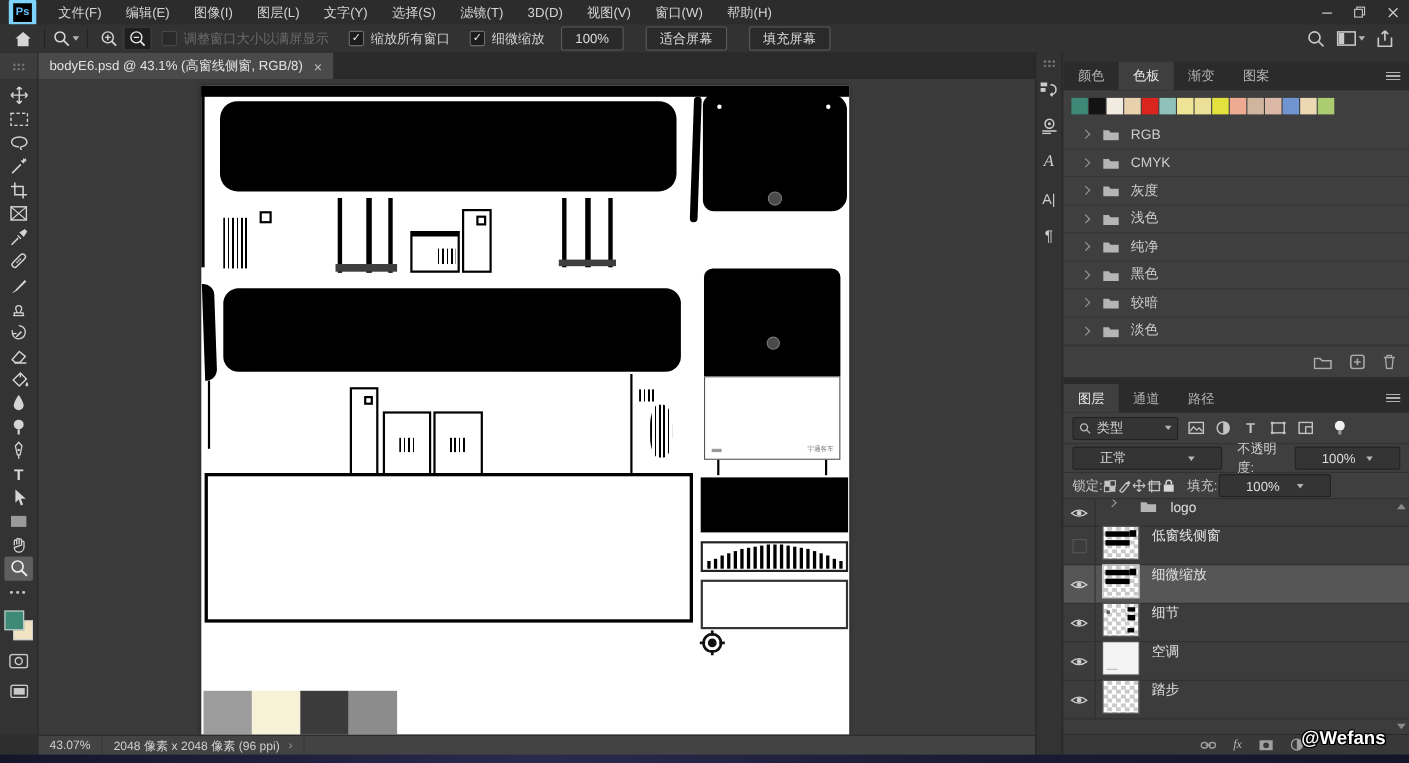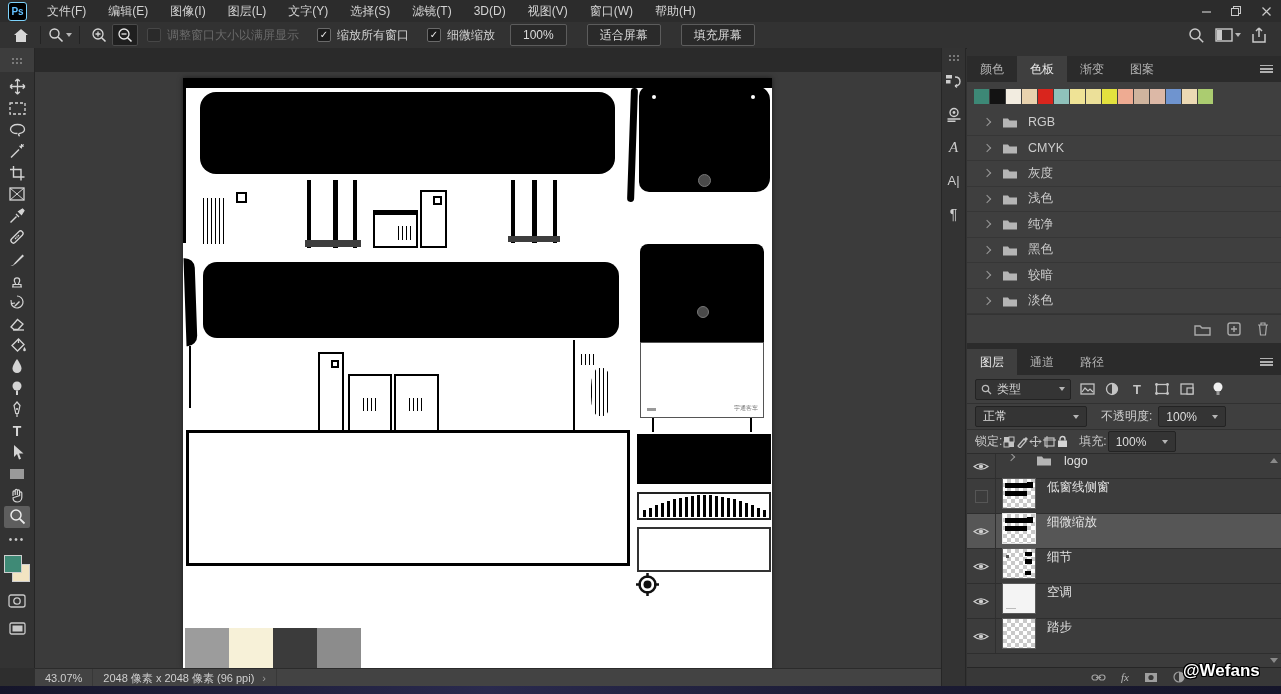--- a/index.html
+++ b/index.html
@@ -2,21 +2,21 @@
 <html><head>
 <meta charset="utf-8">
 <style>
   html,body{margin:0;padding:0;width:1281px;height:694px;overflow:hidden;background:#323232;
     font-family:"Liberation Sans","DejaVu Sans",sans-serif;font-size:12px;color:#cfcfcf;
     -webkit-font-smoothing:antialiased;user-select:none;}
   svg{display:block}
   
   #menubar{position:absolute;left:0;top:0;width:1281px;height:22px;background:#2c2c2c;
     display:flex;align-items:center;border-bottom:1px solid #232323}
-  .ps-logo{width:17px;height:17px;margin:0 9px 0 8px;background:#000000;border:1px solid #7dd3fc;
+  .ps-logo{width:17px;height:17px;margin:0 9px 0 8px;background:#000000;border:4px solid #7dd3fc;
     border-radius:3px;color:#64c1ff;font-size:10px;font-weight:bold;display:flex;align-items:center;justify-content:center}
   #menus{display:flex;gap:0}
   .menu-item{padding:0 11px;line-height:21px;color:#d4d4d4;cursor:default}
   .win-controls{margin-left:auto;display:flex}
   .win-btn{width:30px;height:21px;display:flex;align-items:center;justify-content:center;color:#c9c9c9}
   
   #optionsbar{position:absolute;left:0;top:22px;width:1281px;height:26px;background:#323232;
     border-bottom:1px solid #242424;display:flex;align-items:center}
   .ob-sep{width:1px;height:18px;background:#232323;margin:0 6px}
   .ob-icon{width:26px;height:22px;display:flex;align-items:center;justify-content:center;border-radius:2px}
@@ -79,21 +79,21 @@
   .grow{height:24.5px;display:flex;align-items:center;border-bottom:1px solid #363636;padding-left:17px}
   .gchev{width:5px;height:5px;border-right:1.5px solid #9a9a9a;border-top:1.5px solid #9a9a9a;transform:rotate(45deg);margin-right:12px}
   .glabel{margin-left:10px;color:#cccccc;font-size:12.5px}
   #swatch-footer{flex:none;height:28px;background:#3f3f3f;display:flex;align-items:center;justify-content:flex-end;gap:16px;padding-right:12px;border-top:1px solid #333}
   .pgroup-divider{flex:none;height:6px;background:#2b2b2b}
   
   #filter-row{flex:none;height:24px;display:flex;align-items:center;gap:7px;padding:2px 8px;background:#3f3f3f;border-bottom:1px solid #313131}
   .type-dd{width:84px;height:19px;background:#343434;border:1px solid #232323;border-radius:2px;display:flex;align-items:center;padding:0 5px;gap:5px;color:#d6d6d6}
   .f-ic{display:flex;align-items:center;justify-content:center;width:18px;height:18px}
   #blend-row{flex:none;height:23px;display:flex;align-items:center;gap:6px;padding:1px 8px;background:#3f3f3f;border-bottom:1px solid #313131}
-  .dd{height:19px;background:#343434;border:1px solid #232323;border-radius:2px;display:flex;align-items:center;justify-content:space-between;padding:0 7px;color:#dddddd}
+  .dd{height:19px;background:#343434;border:1px solid #232323;border-radius:2px;display:flex;align-items:center;justify-content:space-between;padding:0 24px;color:#dddddd}
   #lock-row{flex:none;height:21px;display:flex;align-items:center;gap:1px;padding:1px 8px;background:#3f3f3f;border-bottom:1px solid #2c2c2c;color:#c9c9c9}
   #layer-list{flex:1;background:#3c3c3c;position:relative;overflow:hidden}
   .lrow{display:flex;border-bottom:1px solid #2e2e2e;background:#3c3c3c}
   .lrow.selected{background:#565656}
   .eye-cell{width:28px;align-self:stretch;border-right:1px solid #2f2f2f;display:flex;align-items:center;justify-content:center;flex:none}
   .hidden-box{width:11px;height:11px;border:1px solid #565656}
   .thumb{width:32px;height:29px;margin-left:7px;position:relative;flex:none;
     background:conic-gradient(#c9c9c9 25%,#ffffff 0 50%,#c9c9c9 0 75%,#ffffff 0);background-size:8px 8px;outline:1px solid #5a5a5a}
   .thumb.selbr{outline:1px solid #e6e6e6}
   .lname{margin-left:12px;color:#e0e0e0;font-size:12.5px}
@@ -210,20 +210,24 @@
           <path d="M2 7v8h12V7" stroke="#c9c9c9" stroke-width="1.5" fill="none"></path>
         </svg>
       </div>
   </div>
 </div>
 
 <div id="tabbar">
   <div class="tab-corner">
       <div class="grip"></div>
     </div>
+  <div class="doc-tab">
+    <span>bodyE6.psd @ 43.1% (高窗线侧窗, RGB/8)</span>
+    <span class="tab-close">×</span>
+  </div>
 </div>
 
 <div id="toolbar">
   <div id="tools" style="display:flex;flex-direction:column;align-items:center">
       <div class="tool">
         <svg width="17" height="17">
           <path d="M8.5 1v15M1 8.5h15M8.5 1l-2.3 2.3M8.5 1l2.3 2.3M8.5 16l-2.3-2.3M8.5 16l2.3-2.3M1 8.5l2.3-2.3M1 8.5l2.3 2.3M16 8.5l-2.3-2.3M16 8.5l-2.3 2.3" stroke="#d4d4d4" fill="none" stroke-width="1.3"></path>
         </svg>
       </div>
       <div class="tool">

